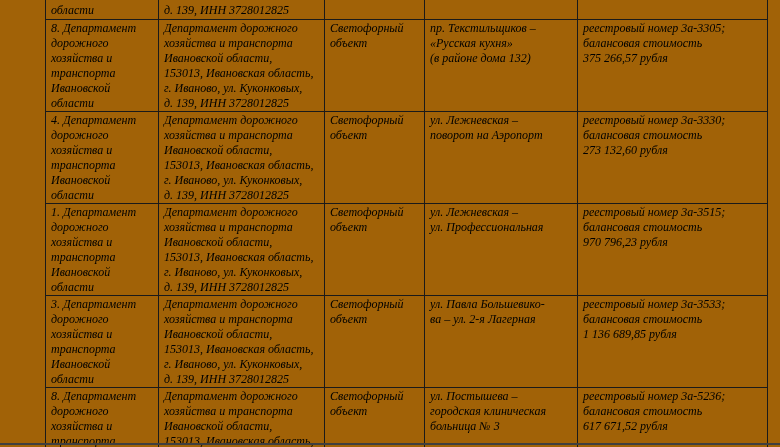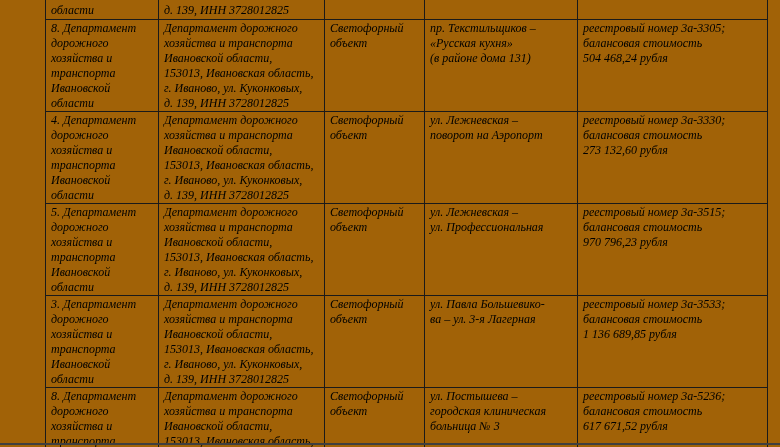--- a/index.html
+++ b/index.html
@@ -78,24 +78,24 @@
         <td>Департамент дорожного
 хозяйства и транспорта
 Ивановской области,
 153013, Ивановская область,
 г. Иваново, ул. Куконковых,
 д. 139, ИНН 3728012825</td>
         <td>Светофорный
 объект</td>
         <td>пр. Текстильщиков –
 «Русская кухня»
-(в районе дома 131)</td>
+(в районе дома 132)</td>
         <td>реестровый номер 3а-3305;
 балансовая стоимость
-504 468,24 рубля</td>
+375 266,57 рубля</td>
       </tr>
       <tr class="h90">
         <td>4. Департамент
 дорожного
 хозяйства и
 транспорта
 Ивановской
 области</td>
         <td>Департамент дорожного
 хозяйства и транспорта
@@ -105,21 +105,21 @@
 д. 139, ИНН 3728012825</td>
         <td>Светофорный
 объект</td>
         <td>ул. Лежневская –
 поворот на Аэропорт</td>
         <td>реестровый номер 3а-3330;
 балансовая стоимость
 273 132,60 рубля</td>
       </tr>
       <tr class="h91">
-        <td>5. Департамент
+        <td>1. Департамент
 дорожного
 хозяйства и
 транспорта
 Ивановской
 области</td>
         <td>Департамент дорожного
 хозяйства и транспорта
 Ивановской области,
 153013, Ивановская область,
 г. Иваново, ул. Куконковых,
@@ -141,21 +141,21 @@
 области</td>
         <td>Департамент дорожного
 хозяйства и транспорта
 Ивановской области,
 153013, Ивановская область,
 г. Иваново, ул. Куконковых,
 д. 139, ИНН 3728012825</td>
         <td>Светофорный
 объект</td>
         <td>ул. Павла Большевико-
-ва – ул. 3-я Лагерная</td>
+ва – ул. 2-я Лагерная</td>
         <td>реестровый номер 3а-3533;
 балансовая стоимость
 1 136 689,85 рубля</td>
       </tr>
       <tr class="h91">
         <td>8. Департамент
 дорожного
 хозяйства и
 транспорта</td>
         <td>Департамент дорожного

